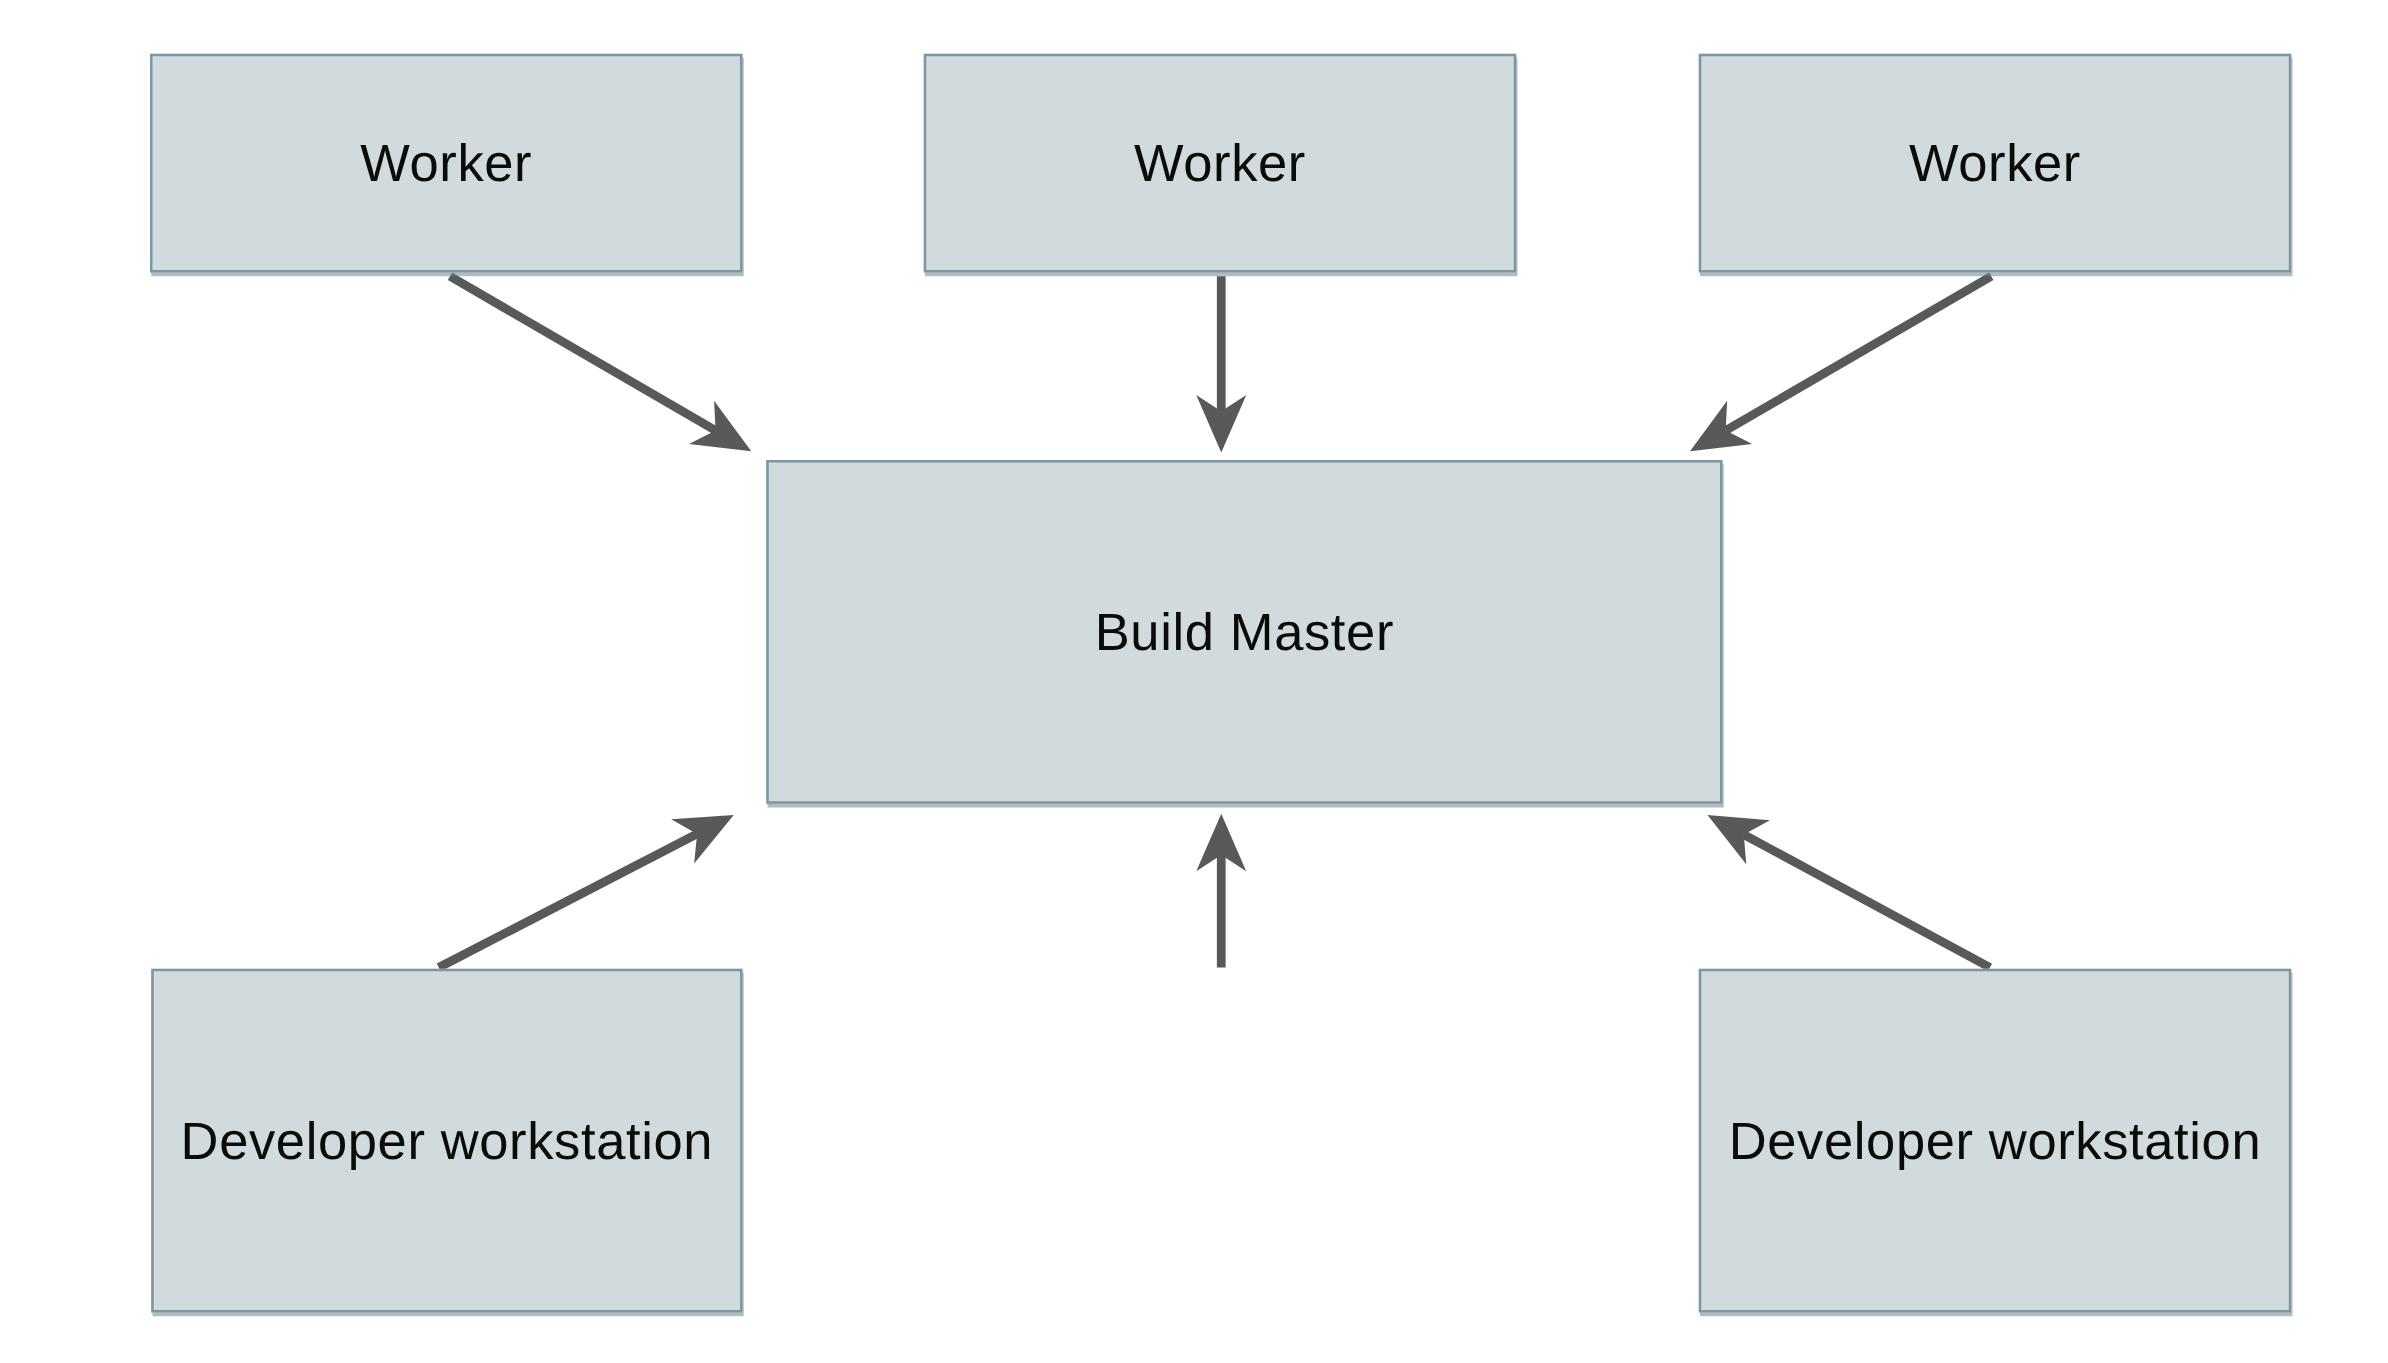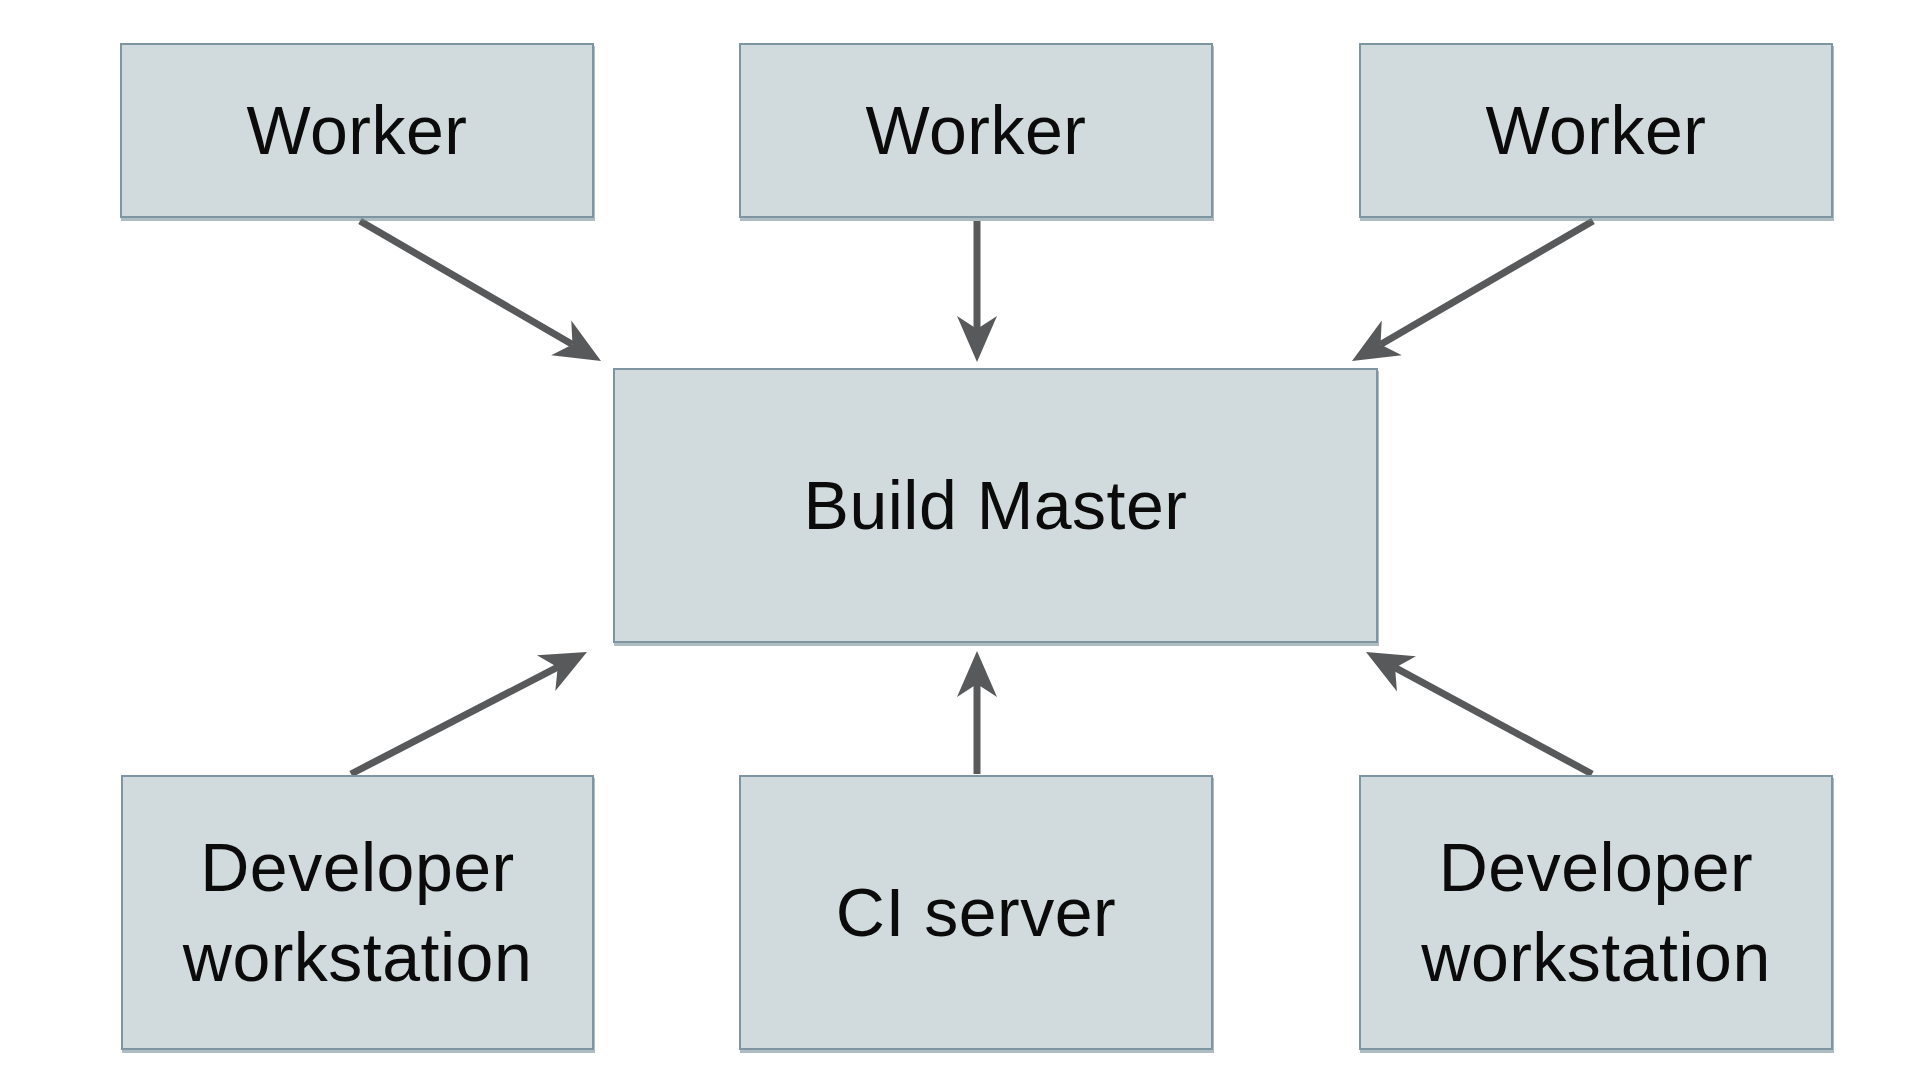--- a/index.html
+++ b/index.html
@@ -29,21 +29,21 @@
     background: #d1dadd;
     border: 2px solid #7d96a1;
     box-shadow: 1px 3px 0 rgba(109, 134, 146, 0.55);
     display: flex;
     align-items: center;
     justify-content: center;
     text-align: center;
   }
   .node-label {
     color: #0b0b0b;
-    font-size: 68px;
+    font-size: 42px;
     line-height: 1.32;
     letter-spacing: 0.5px;
     padding: 0 18px;
   }
 </style>
 </head>
 <body>
 
 <div id="canvas">
 
@@ -75,21 +75,18 @@
   </div>
 
   <div class="node" style="left: 613px; top: 368px; width: 765px; height: 275px;">
     <span class="node-label">Build Master</span>
   </div>
 
   <div class="node" style="left: 121px; top: 775px; width: 473px; height: 275px;">
     <span class="node-label">Developer workstation</span>
   </div>
 
-  <div class="node" style="left: 739px; top: 775px; width: 474px; height: 275px;">
-    <span class="node-label">CI server</span>
-  </div>
 
   <div class="node" style="left: 1359px; top: 775px; width: 474px; height: 275px;">
     <span class="node-label">Developer workstation</span>
   </div>
 
 </div>
 
 </body></html>

